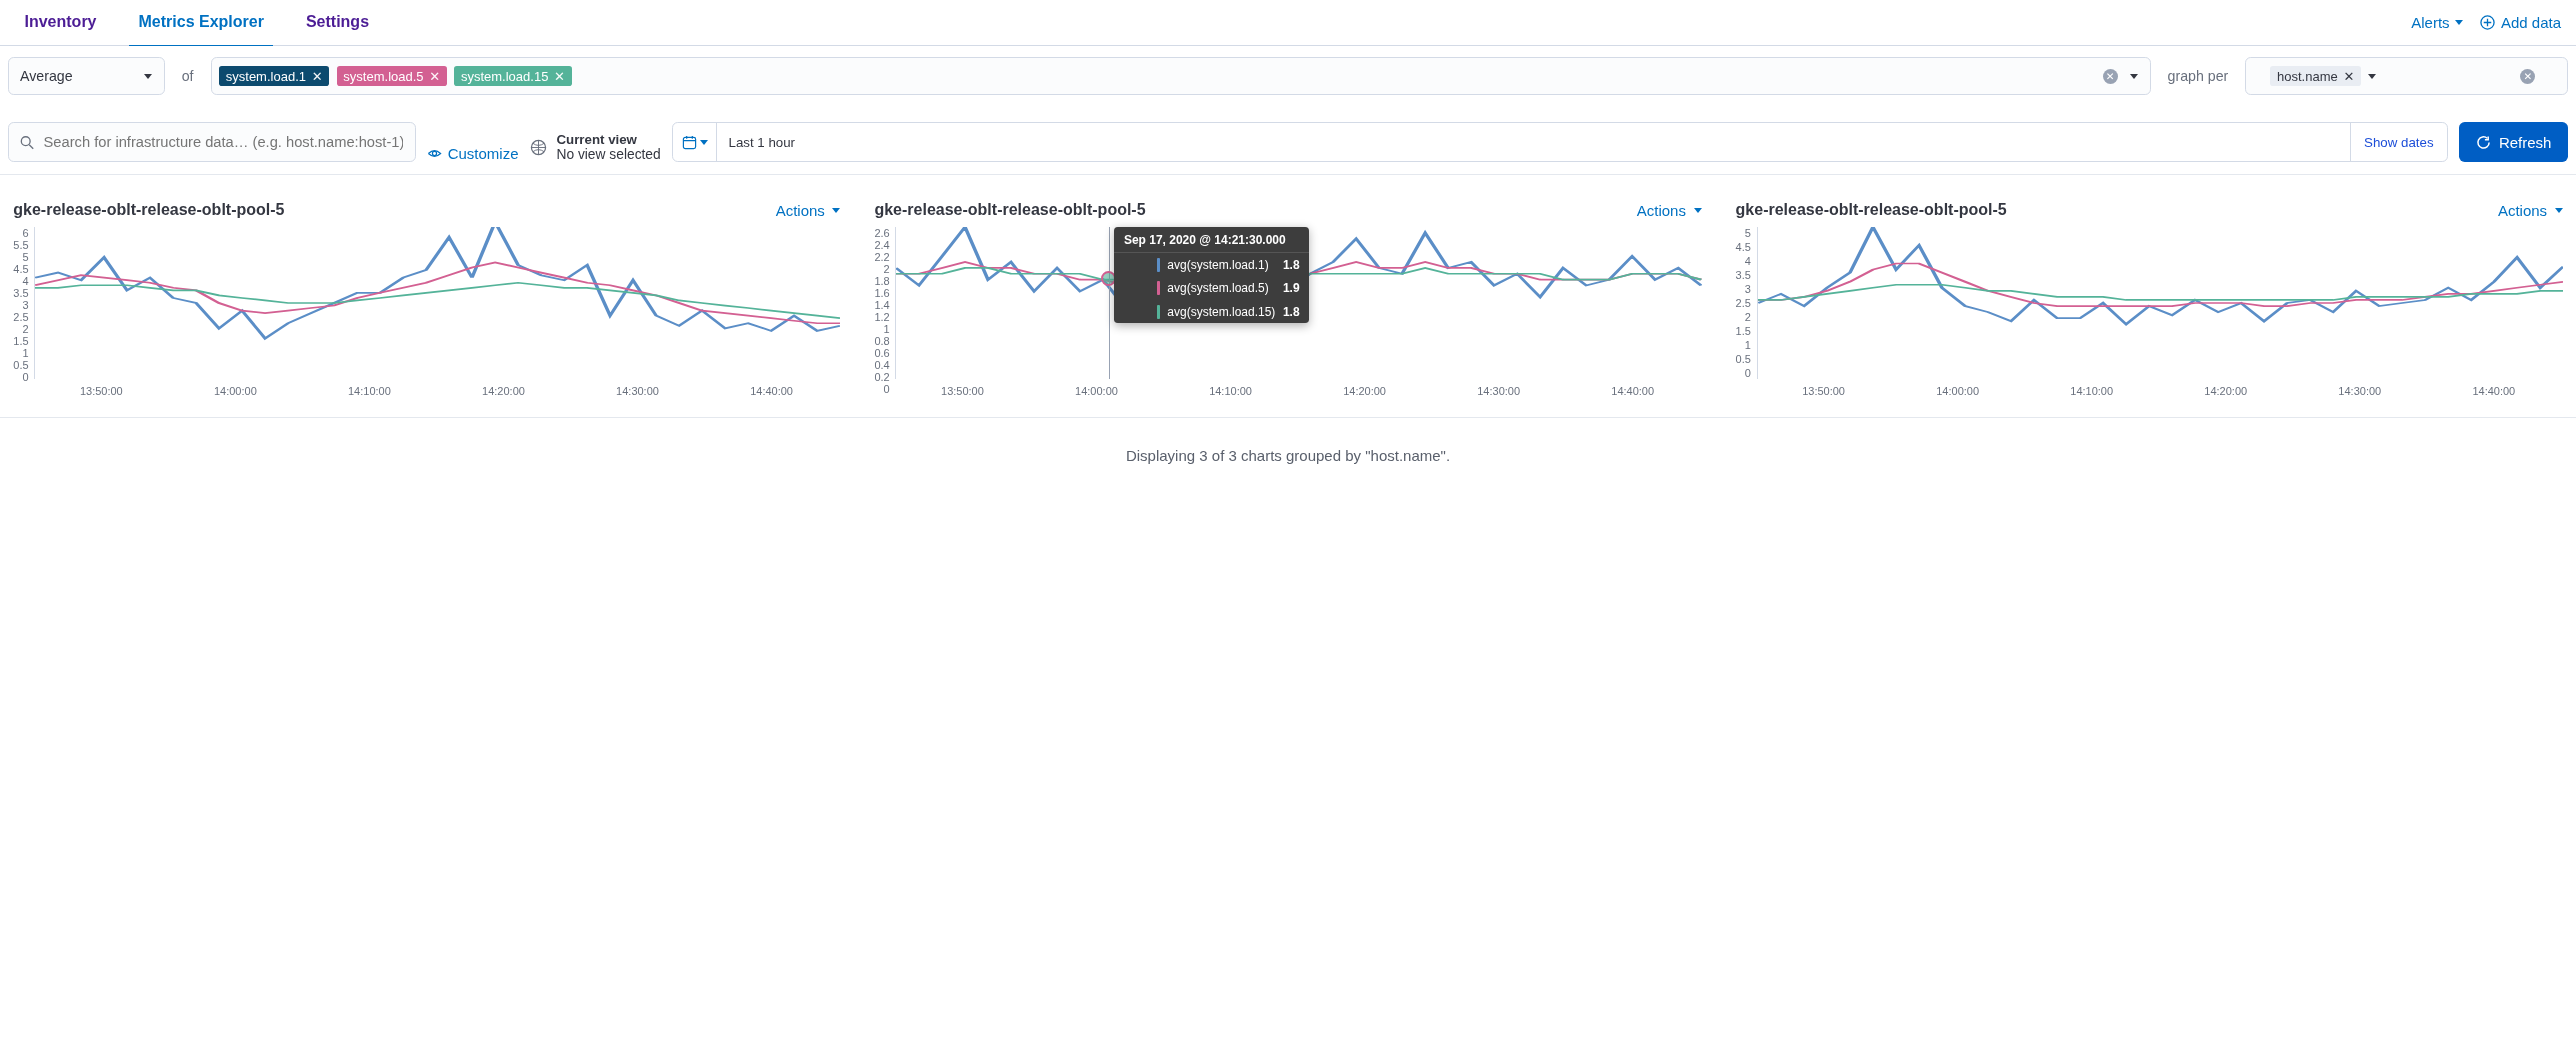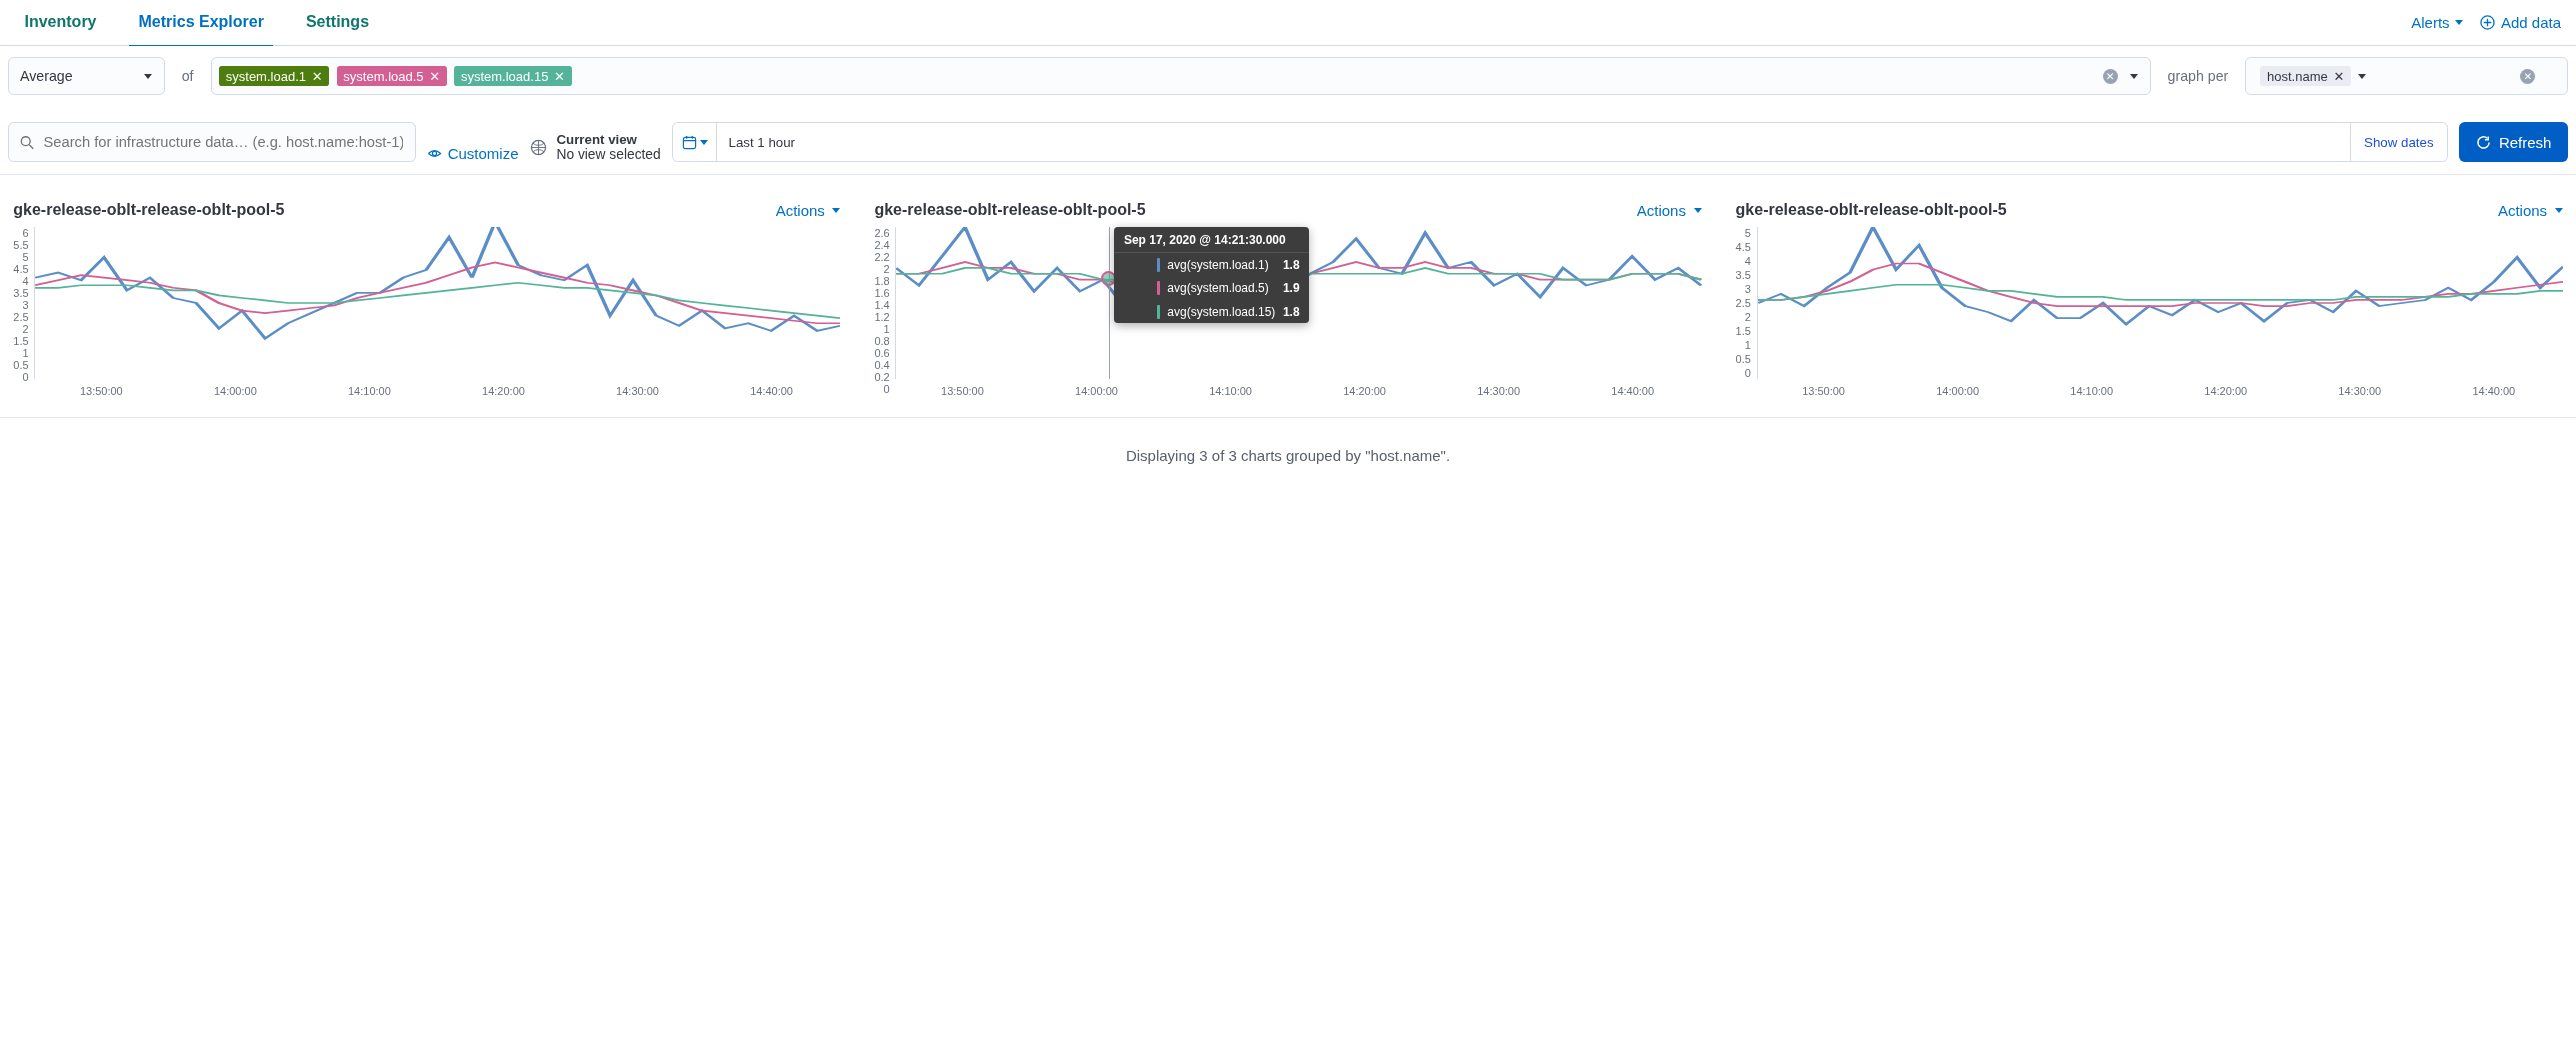--- a/index.html
+++ b/index.html
@@ -1,39 +1,39 @@
 <!DOCTYPE html>
 <html style="font-size:15px"><head>
 <meta charset="utf-8">
 <style>
   * { box-sizing: border-box; margin: 0; padding: 0; }
   body { font-family: -apple-system, BlinkMacSystemFont, "Segoe UI", Helvetica, Arial, sans-serif; color: #343741; background: #fff; font-size: 13.3px; }
 
   
   .tabs { display: flex; align-items: center; padding: 0 15px; border-bottom: 0.9px solid #d3dae6; }
-  .tab { padding: 13.3px 9.5px; font-weight: 600; font-size: 16px; cursor: pointer; margin-right: 23px; color: #0f766e; }
+  .tab { padding: 13.3px 9.5px; font-weight: 600; font-size: 16px; cursor: pointer; margin-right: 23px; color: #4c1d95; }
   .tab.active { color: #0071c2; border-bottom: 1.9px solid #0071c2; margin-bottom: -0.9px; }
   .tabs-right { margin-left: auto; display: flex; align-items: flex-end; gap: 17px; }
   .tabs-right .link { color: #0071c2; display: inline-flex; align-items: center; gap: 5.7px; font-weight: 400; font-size: 15px; }
   .chev { width: 0; height: 0; border-left: 4.7px solid transparent; border-right: 4.7px solid transparent; border-top: 5.7px solid currentColor; display: inline-block; }
 
   
   .query-row { display: flex; align-items: center; padding: 11.4px 7.6px; gap: 11.4px; flex-wrap: wrap; }
   .sel { border: 0.9px solid #d3dae6; border-radius: 5.7px; height: 38px; display: inline-flex; align-items: center; padding: 0 11.4px; background: #fbfcfd; gap: 18px; font-size: 14.2px;}
   .sel .chev { margin-left: auto; }
   .of-label, .gp-label { color: #69707d; font-size: 14.2px; padding: 0 5.7px; }
   .pillbox { border: 0.9px solid #d3dae6; border-radius: 5.7px; height: 38px; display: inline-flex; align-items: center; padding: 0 7.6px; background: #fbfcfd; gap: 7.6px; flex: 1; min-width: 266px; position: relative;}
   .pill { display: inline-flex; align-items: center; gap: 5.7px; color: #fff; border-radius: 2.8px; padding: 2.8px 6.6px; font-size: 13px; font-weight: 500;}
   .pill .x { opacity: .95; }
-  .pill.blue { background: #4d7c0f; }
+  .pill.blue { background: #0c4a6e; }
   .pill.pink { background: #d36092; }
   .pill.green { background: #54b399; }
   .clear-circle { width: 15px; height: 15px; border-radius: 50%; background: #98a2b3; color: #fff; display: inline-flex; align-items: center; justify-content: center; font-size: 10.4px; position: absolute; right: 32px;}
   .pillbox .chev { position: absolute; right: 11.4px; }
-  .gp-box { border: 0.9px solid #d3dae6; border-radius: 5.7px; height: 38px; display: inline-flex; align-items: center; padding: 0 14px; background: #fbfcfd; gap: 7.6px; width: 323px; position: relative;}
+  .gp-box { border: 0.9px solid #d3dae6; border-radius: 5.7px; height: 38px; display: inline-flex; align-items: center; padding: 0 24px; background: #fbfcfd; gap: 7.6px; width: 323px; position: relative;}
   .gp-pill { background: #e9edf3; border-radius: 2.8px; padding: 2.8px 6.6px; font-size: 13px; display: inline-flex; align-items: center; gap: 5.7px;}
   
   
   .row2 { display: flex; align-items: flex-end; padding: 3.8px 7.6px 11.4px 7.6px; gap: 11.4px; border-bottom: 0.9px solid #e4e8ee; }
   .search { flex: 0 0 408px; border: 0.9px solid #d3dae6; border-radius: 5.7px; height: 40px; display: flex; align-items: center; padding: 0 11.4px; gap: 9.5px; background: #fbfcfd;}
   .search input { border: none; background: transparent; outline: none; font-size: 14.7px; width: 100%; }
   .customize { color: #0071c2; display: inline-flex; align-items: center; gap: 5.7px; font-size: 15px;}
   .view-block { display: flex; align-items: center; gap: 9.5px; }
   .view-block .lbl { font-weight: 700; font-size: 13.3px;}
   .view-block .val { color: #343741; font-size: 13.8px;}

